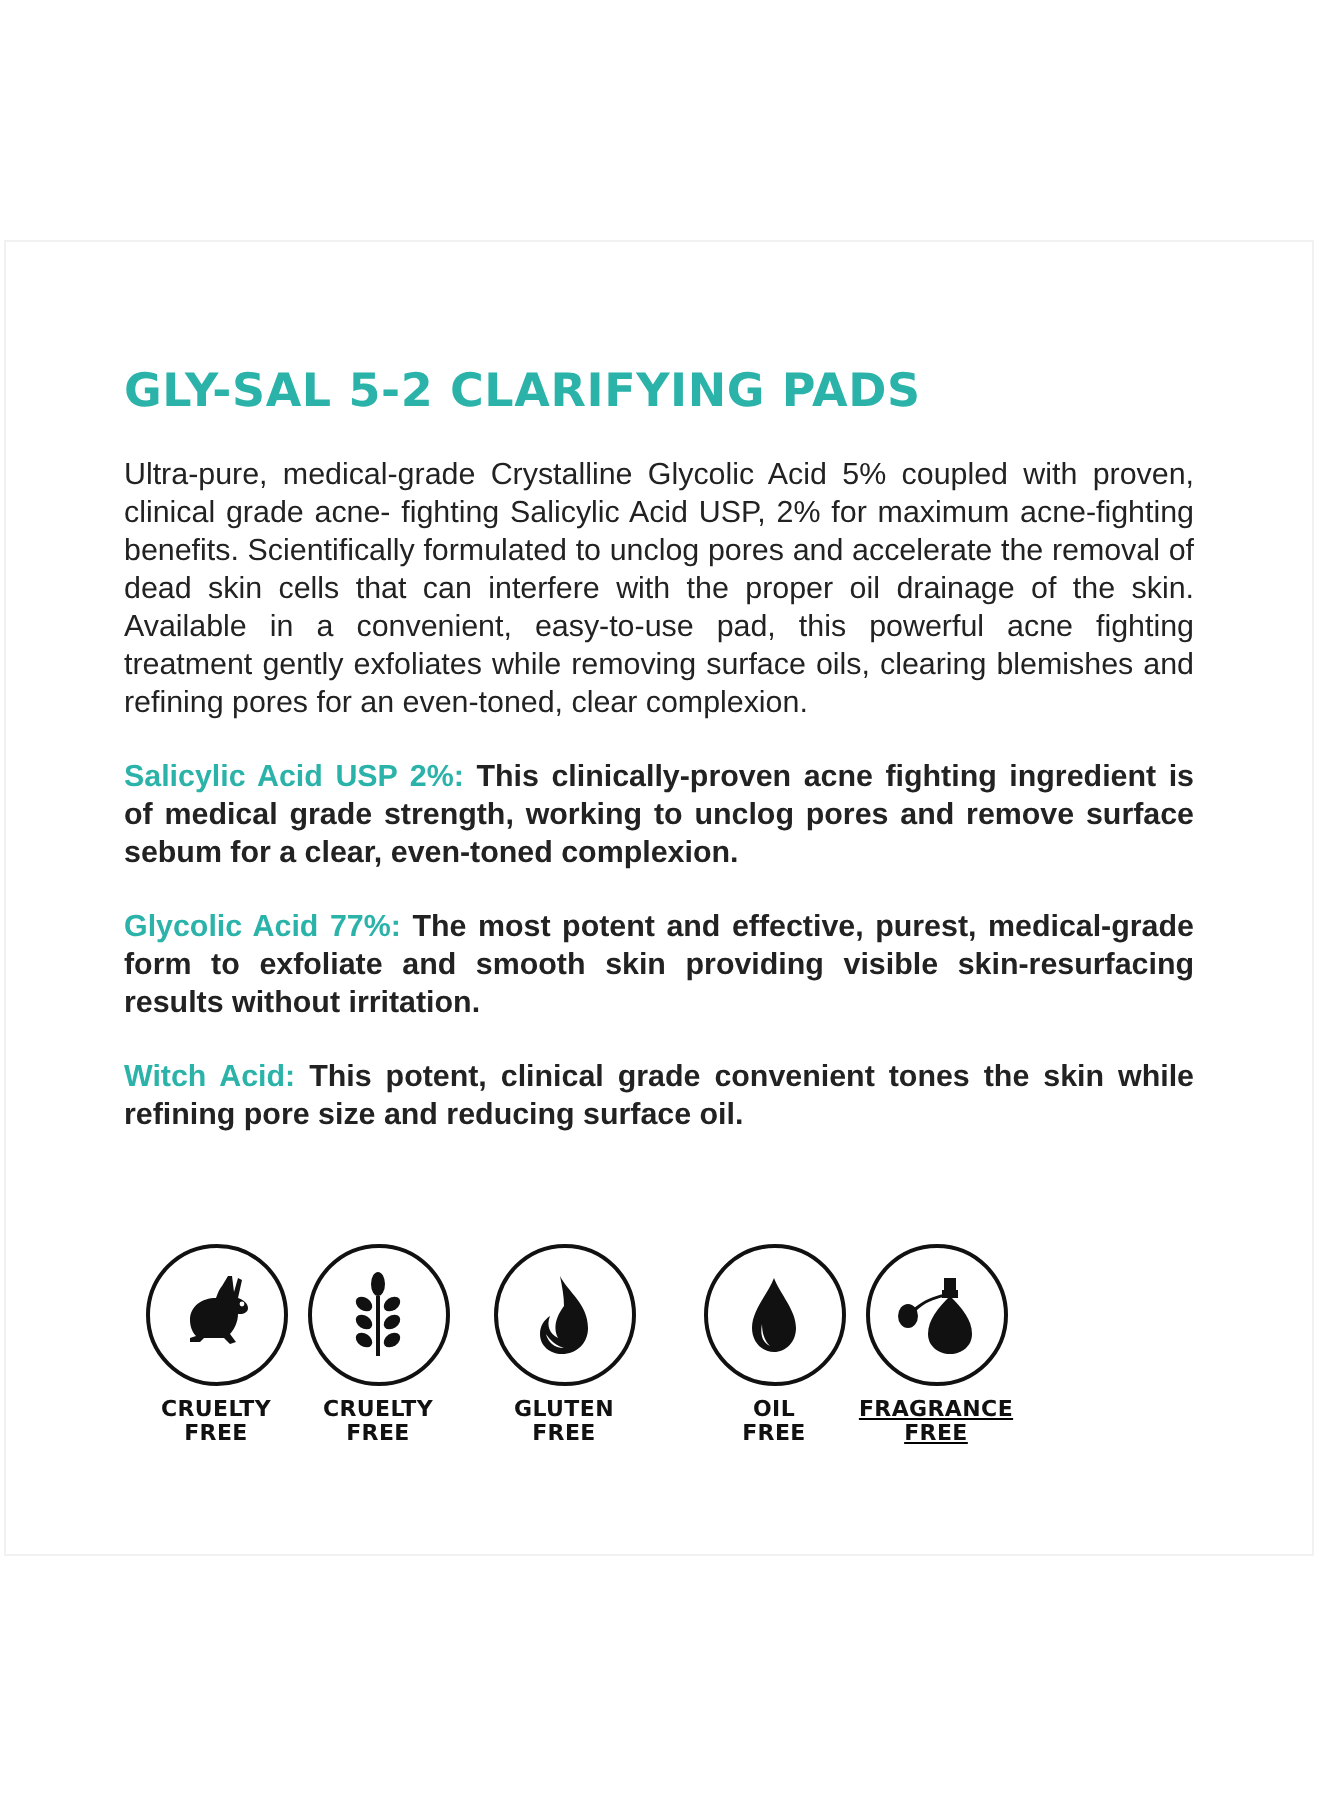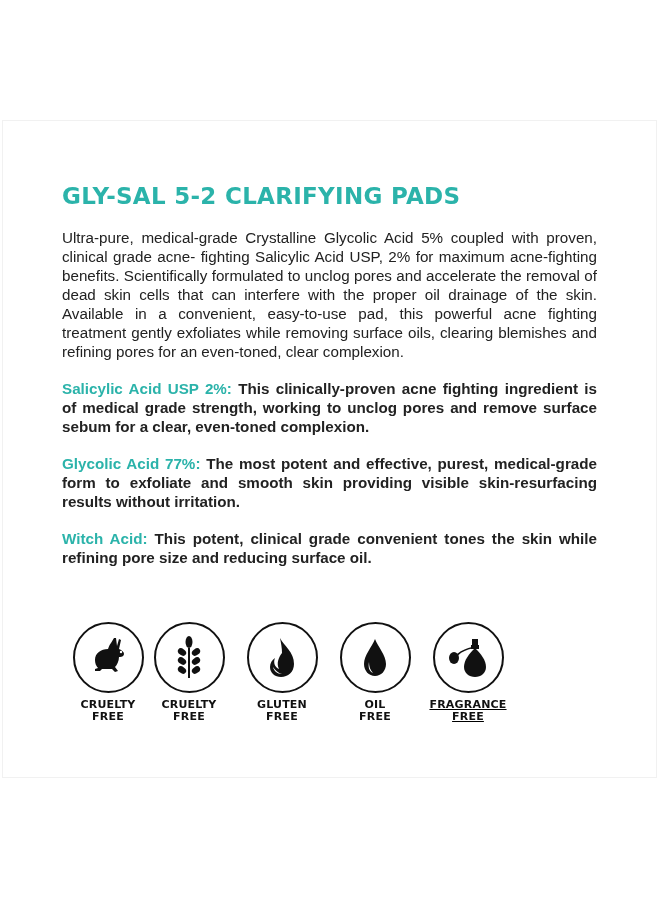--- a/index.html
+++ b/index.html
@@ -97,21 +97,21 @@
         <path fill="#111" d="M22 4 c4 8 14 14 14 26 c0 8 -6 13 -13 13 c-6 0 -11 -4 -11 -10 c0 -4 2 -7 5 -9 c-2 5 0 9 4 11 c-3 -6 0 -12 3 -16 c0 -5 -1 -10 -2 -15 z"></path>
         <path fill="#fff" d="M15 33 c1 4 4 7 9 7 c-4 -1 -7 -4 -9 -7 z"></path>
       </svg>
     </div>
     <div class="badge-label">
       <span>GLUTEN</span>
       <span>FREE</span>
     </div>
   </div>
 
-  <div class="badge" style="left:279px;">
+  <div class="badge" style="left:291px;">
     <div class="circle">
       <svg viewBox="0 0 48 48">
         <path fill="#111" d="M24 5 c3 8 11 16 11 25 c0 7 -5 12 -11 12 c-6 0 -11 -5 -11 -12 c0 -9 8 -17 11 -25 z"></path>
         <path fill="#fff" d="M18 28 c-1 5 0 9 4 11 c-3 -3 -4 -7 -4 -11 z"></path>
       </svg>
     </div>
     <div class="badge-label">
       <span>OIL</span>
       <span>FREE</span>
     </div>

